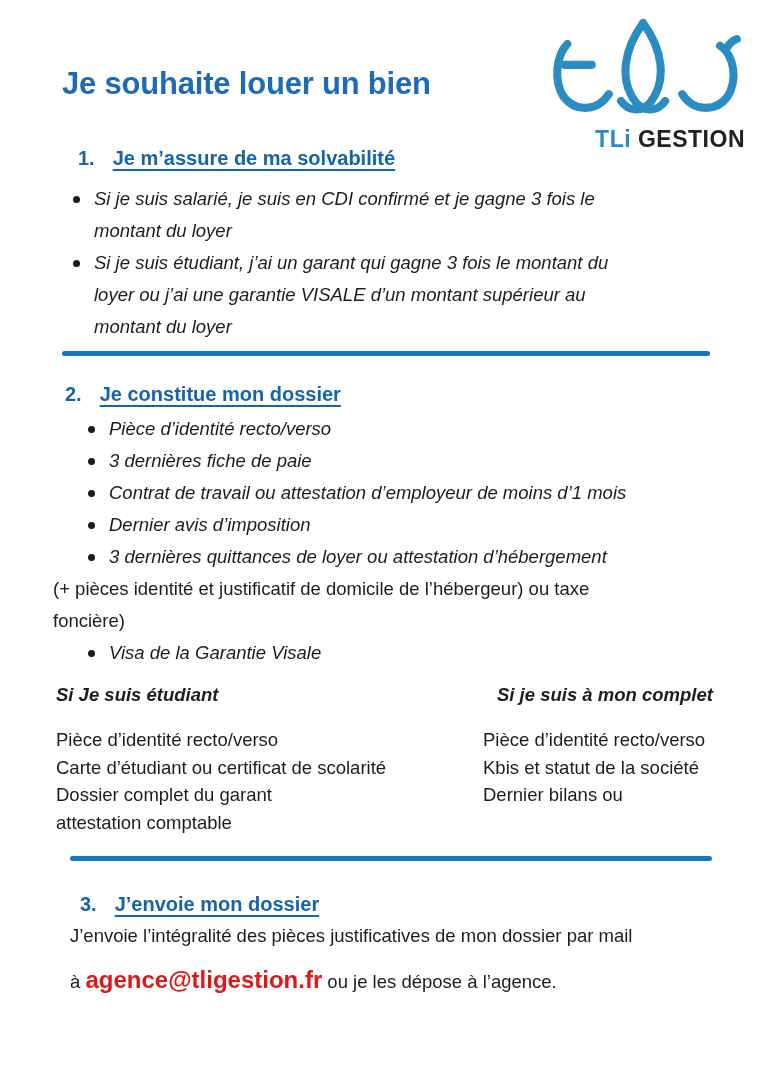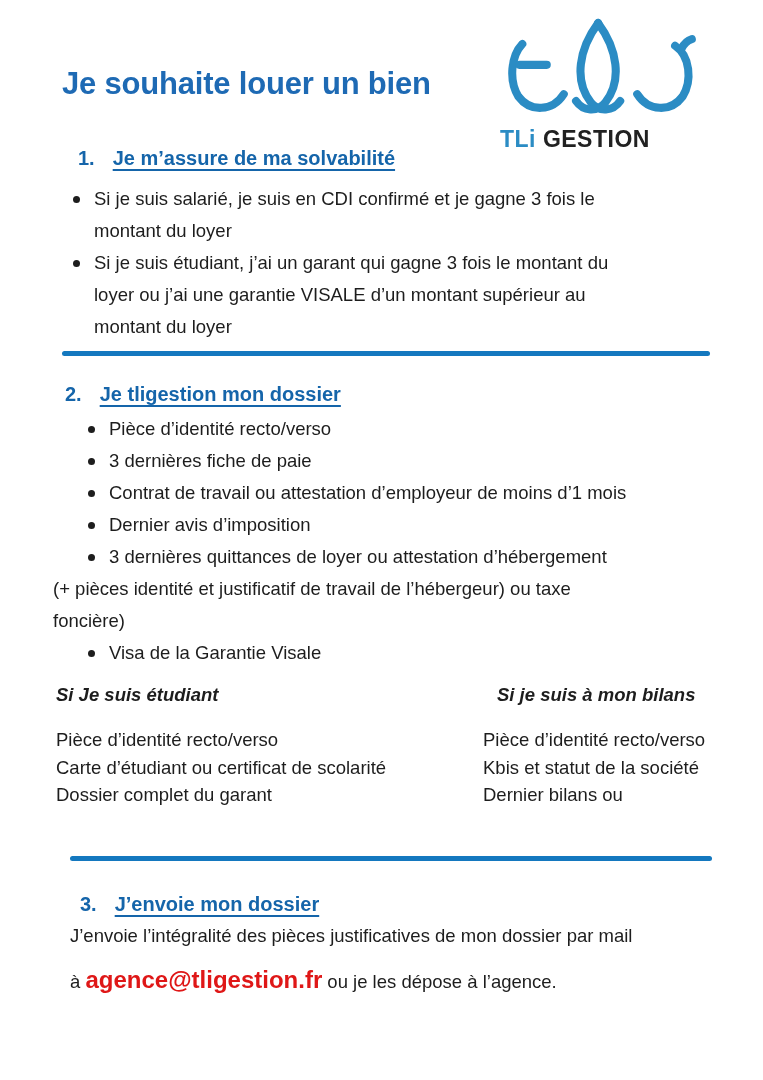--- a/index.html
+++ b/index.html
@@ -13,37 +13,37 @@
   }
   *{margin:0;padding:0;box-sizing:border-box;}
   html,body{background:#ffffff;}
   body{font-family:"Liberation Sans","DejaVu Sans",sans-serif;color:var(--body-text);}
   .page{position:relative;width:763px;height:1080px;background:#ffffff;overflow:hidden;}
 
   .doc-title{position:absolute;left:62px;top:66px;font-size:31px;font-weight:600;
     color:var(--title-blue);letter-spacing:-0.2px;}
 
   
-  .logo{position:absolute;left:500px;top:18px;width:200px;text-align:left;}
+  .logo{position:absolute;left:545px;top:18px;width:200px;text-align:right;}
   .logo svg{display:block;margin:0 auto;}
   .brand-row{margin-top:8px;font-size:23px;font-weight:700;letter-spacing:0.5px;white-space:nowrap;}
   .brand-blue{color:var(--logo-blue);}
   .brand-dark{color:var(--logo-dark);}
 
   
   .sec-heading{position:absolute;display:flex;gap:18px;font-size:20px;font-weight:700;
     color:var(--heading-blue);}
   .sec-heading .sec-text{text-decoration:underline;text-decoration-thickness:2px;text-underline-offset:4px;}
   .h1{left:78px;top:147px;}
   .h2{left:65px;top:383px;}
   .h3{left:80px;top:893px;}
 
   
   .blist{list-style:none;font-size:18.5px;line-height:32px;}
-  .blist li{position:relative;padding-left:24px;}
+  .blist li{position:relative;padding-left:24px;font-style:italic;}
   .blist li::before{content:"";position:absolute;left:3px;top:13px;width:7px;height:7px;
     border-radius:50%;background:var(--body-text);}
   .blist .bl{display:block;}
 
   .s1-list{position:absolute;left:70px;top:183px;width:640px;}
 
   .s2-block{position:absolute;left:53px;top:413px;width:670px;font-size:18.5px;line-height:32px;}
   .s2-block .blist{margin-left:32px;}
   .hang-note span{display:block;}
 
@@ -102,51 +102,52 @@
       <span class="bl">Si je suis étudiant, j’ai un garant qui gagne 3 fois le montant du</span>
       <span class="bl">loyer ou j’ai une garantie VISALE d’un montant supérieur au</span>
       <span class="bl">montant du loyer</span>
     </li>
   </ul>
 
   <div class="rule rule-1"></div>
 
   <div class="sec-heading h2">
     <span class="sec-num">2.</span>
-    <span class="sec-text">Je tligestion mon dossier</span>
+    <span class="sec-text">Je constitue mon dossier</span>
   </div>
 
   <div class="s2-block">
     <ul class="blist">
       <li>Pièce d’identité recto/verso</li>
       <li>3 dernières fiche de paie</li>
       <li>Contrat de travail ou attestation d’employeur de moins d’1 mois</li>
       <li>Dernier avis d’imposition</li>
       <li>3 dernières quittances de loyer ou attestation d’hébergement</li>
     </ul>
     <p class="hang-note">
-      <span>(+ pièces identité et justificatif de travail de l’hébergeur) ou taxe</span>
+      <span>(+ pièces identité et justificatif de domicile de l’hébergeur) ou taxe</span>
       <span>foncière)</span>
     </p>
     <ul class="blist">
       <li>Visa de la Garantie Visale</li>
     </ul>
   </div>
 
   <div class="col col-left">
     <div class="col-heading">Si Je suis étudiant</div>
     <div class="col-lines">
       <span>Pièce d’identité recto/verso</span>
       <span>Carte d’étudiant ou certificat de scolarité</span>
       <span>Dossier complet du garant</span>
+      <span>attestation comptable</span>
     </div>
   </div>
 
   <div class="col col-right">
-    <div class="col-heading">Si je suis à mon bilans</div>
+    <div class="col-heading">Si je suis à mon complet</div>
     <div class="col-lines">
       <span>Pièce d’identité recto/verso</span>
       <span>Kbis et statut de la société</span>
       <span>Dernier bilans ou</span>
     </div>
   </div>
 
   <div class="rule rule-2"></div>
 
   <div class="sec-heading h3">

